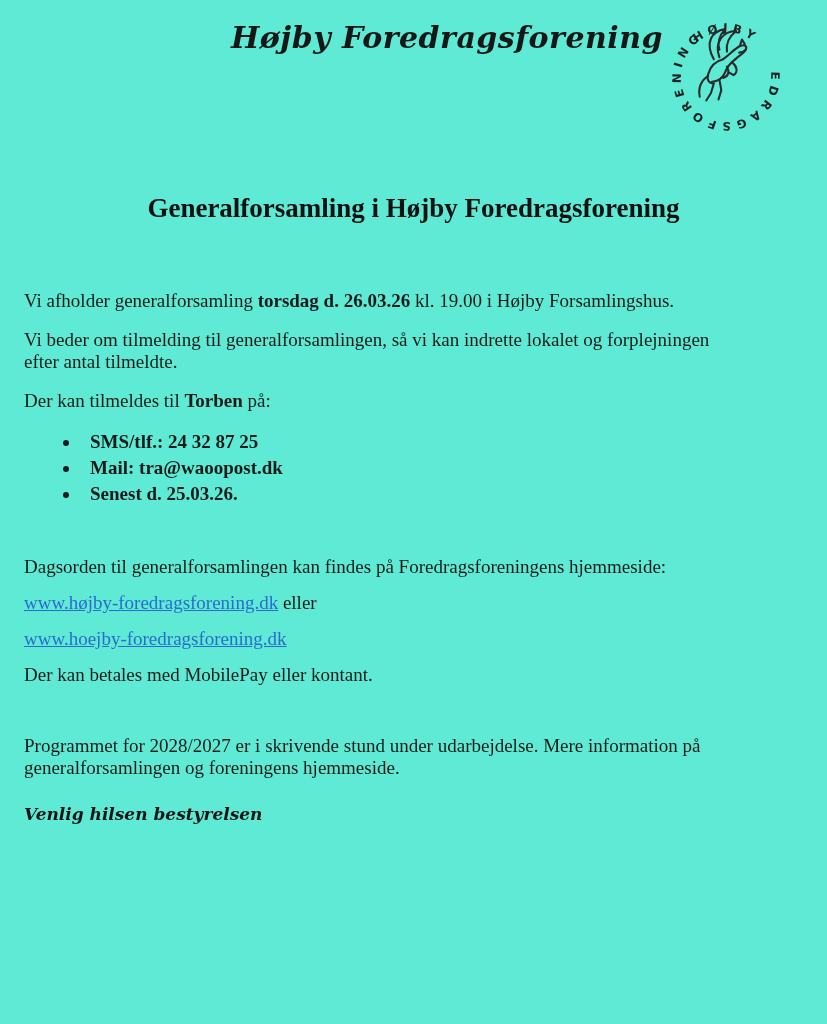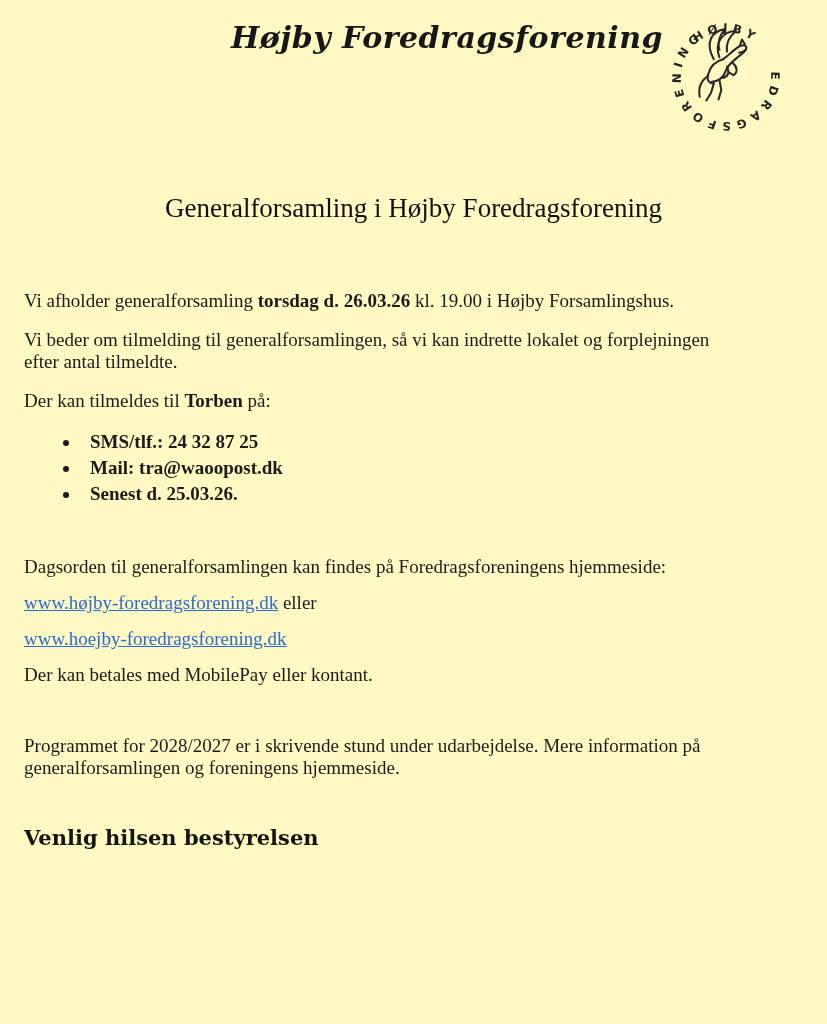--- a/index.html
+++ b/index.html
@@ -5,21 +5,21 @@
   html, body { margin: 0; padding: 0; }
   body {
     background: #e9ebee;
     font-family: "Liberation Serif", serif;
   }
   .page {
     position: relative;
     width: 827px;
     height: 1024px;
     margin: 0 auto;
-    background: #fef9c3;
+    background: #5eead4;
     color: #1b1b1b;
     overflow: hidden;
   }
 
   
   .letterhead {
     display: flex;
     justify-content: flex-end;
     align-items: flex-start;
     padding: 8px 40px 0 0;
@@ -45,21 +45,21 @@
   }
   .emblem .arc-top-text { letter-spacing: 5px; }
   .emblem .arc-bottom-text { letter-spacing: 5.5px; }
 
   
   .doc-title {
     margin: 52px 0 0 0;
     text-align: center;
     font-size: 27px;
     line-height: 32px;
-    font-weight: normal;
+    font-weight: bold;
     color: #111;
   }
 
   
   .content {
     padding: 66px 80px 0 24px;
     font-size: 19px;
     line-height: 22px;
   }
   .content p { margin: 0 0 17px 0; }
@@ -73,24 +73,25 @@
   .signup-list li {
     font-weight: bold;
     line-height: 26px;
     padding-left: 9px;
   }
   a.doc-link {
     color: #2b6bce;
     text-decoration: underline;
   }
   .signature {
-    margin-top: 48px;
+    margin-top: 24px;
     font-family: "DejaVu Serif", serif;
+    font-style: italic;
     font-weight: bold;
-    font-size: 21px;
+    font-size: 17px;
     color: #151515;
   }
 </style>
 </head>
 <body>
 
 <div class="page">
 
   <header class="letterhead">
     <div class="logo-script">Højby Foredragsforening</div>

